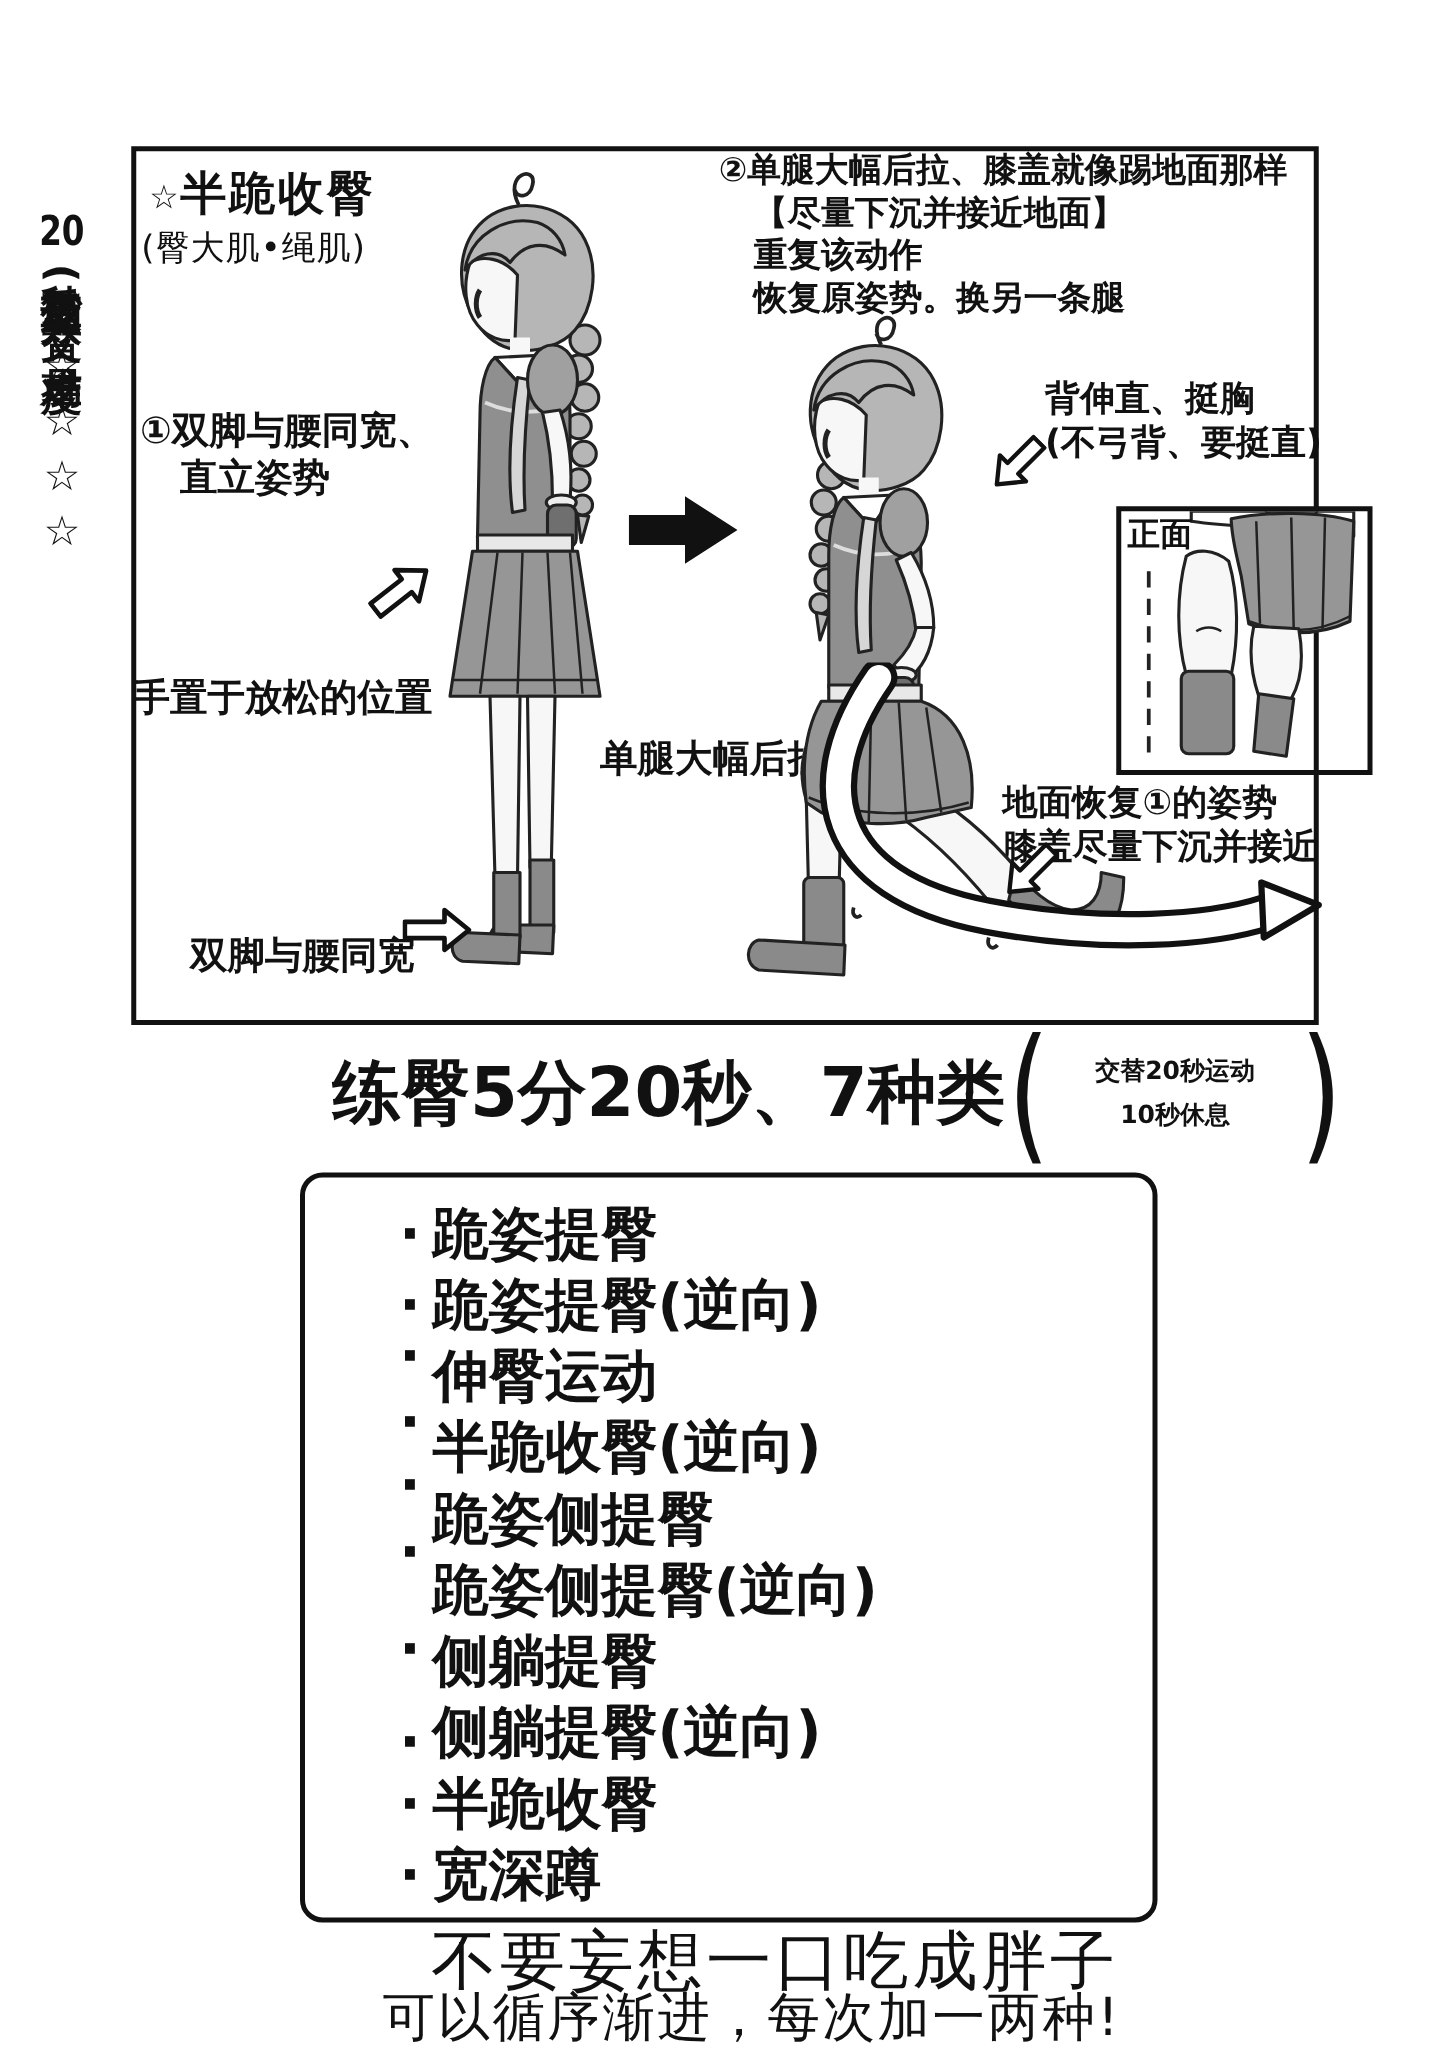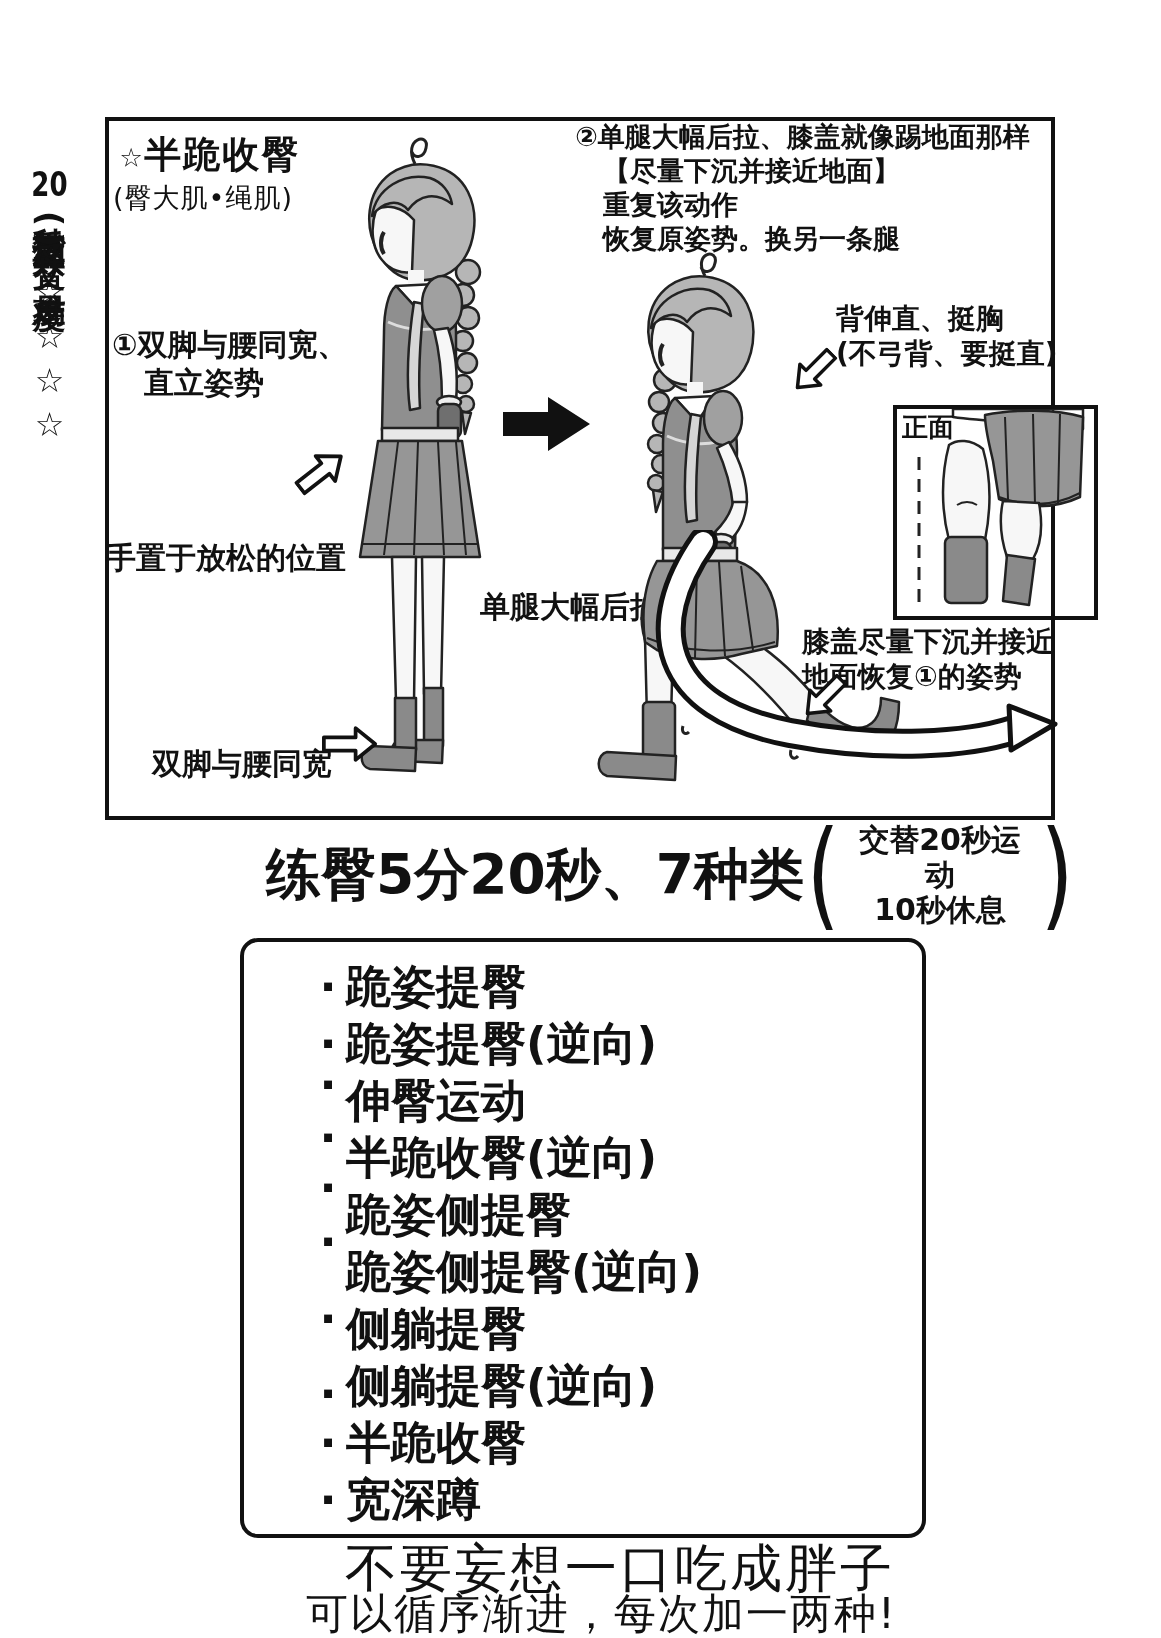--- a/index.html
+++ b/index.html
@@ -39,21 +39,21 @@
   .n-knee{left:802px;top:624px;font-size:28px;line-height:35px;}
 
   
   .inset{left:893px;top:405px;width:197px;height:207px;border:4px solid #111;background:transparent;}
   .inset-label{left:902px;top:410px;font-size:26px;font-weight:bold;}
 
   
   .heading{left:266px;top:838px;font-size:55px;font-weight:bold;letter-spacing:0px;white-space:nowrap;}
   .paren-group{left:800px;top:826px;height:96px;display:flex;align-items:center;}
   .big-paren{font-size:118px;font-weight:normal;line-height:92px;transform:scaleX(.72);}
-  .paren-inner{width:188px;text-align:center;font-size:30px;font-weight:bold;line-height:35px;}
+  .paren-inner{width:188px;text-align:center;font-size:20px;font-weight:bold;line-height:35px;}
 
   
   .listbox{left:240px;top:938px;width:686px;height:600px;border:4px solid #111;border-radius:18px;
            padding:16px 0 0 66px;box-sizing:border-box;background:#fff;}
   .ex-row{display:flex;align-items:center;height:57px;font-size:45px;font-weight:bold;white-space:nowrap;}
   .ex-bullet{width:36px;text-align:center;flex:0 0 36px;}
   .ex-row:nth-child(3) .ex-bullet{transform:translateY(-16px);}
   .ex-row:nth-child(4) .ex-bullet{transform:translateY(-20px);}
   .ex-row:nth-child(5) .ex-bullet{transform:translateY(-27px);}
   .ex-row:nth-child(6) .ex-bullet{transform:translateY(-30px);}
@@ -91,22 +91,22 @@
 <div class="abs note n-hands">手置于放松的位置</div>
 <div class="abs note n-feet">双脚与腰同宽</div>
 <div class="abs note n-pull">单腿大幅后拉</div>
 
 <div class="abs note n-back">
   <div>背伸直、挺胸</div>
   <div>(不弓背、要挺直)</div>
 </div>
 
 <div class="abs note n-knee">
+  <div>地面恢复①的姿势</div>
   <div>膝盖尽量下沉并接近</div>
-  <div>地面恢复①的姿势</div>
 </div>
 
 <div class="abs" style="left:318px;top:132px;width:185px;height:645px;">
 <svg width="185" height="645" viewBox="0 0 185 645">
  <g stroke="#222" stroke-width="2.5" stroke-linejoin="round">
   <path d="M97,32 C84,6 112,0 108,16 C106,26 96,27 94,20" fill="none" stroke-width="3"></path>
   <circle cx="150" cy="140" r="12" fill="#b6b6b6"></circle>
         <circle cx="145" cy="163" r="11" fill="#b6b6b6"></circle>
   <circle cx="150" cy="186" r="11" fill="#b6b6b6"></circle>
         <circle cx="145" cy="209" r="10" fill="#b6b6b6"></circle>

